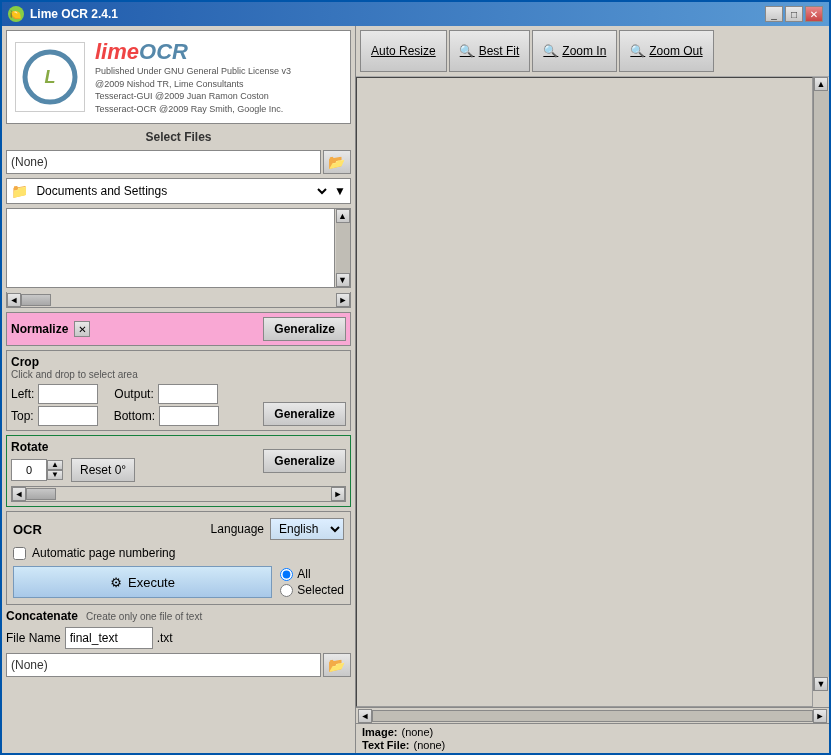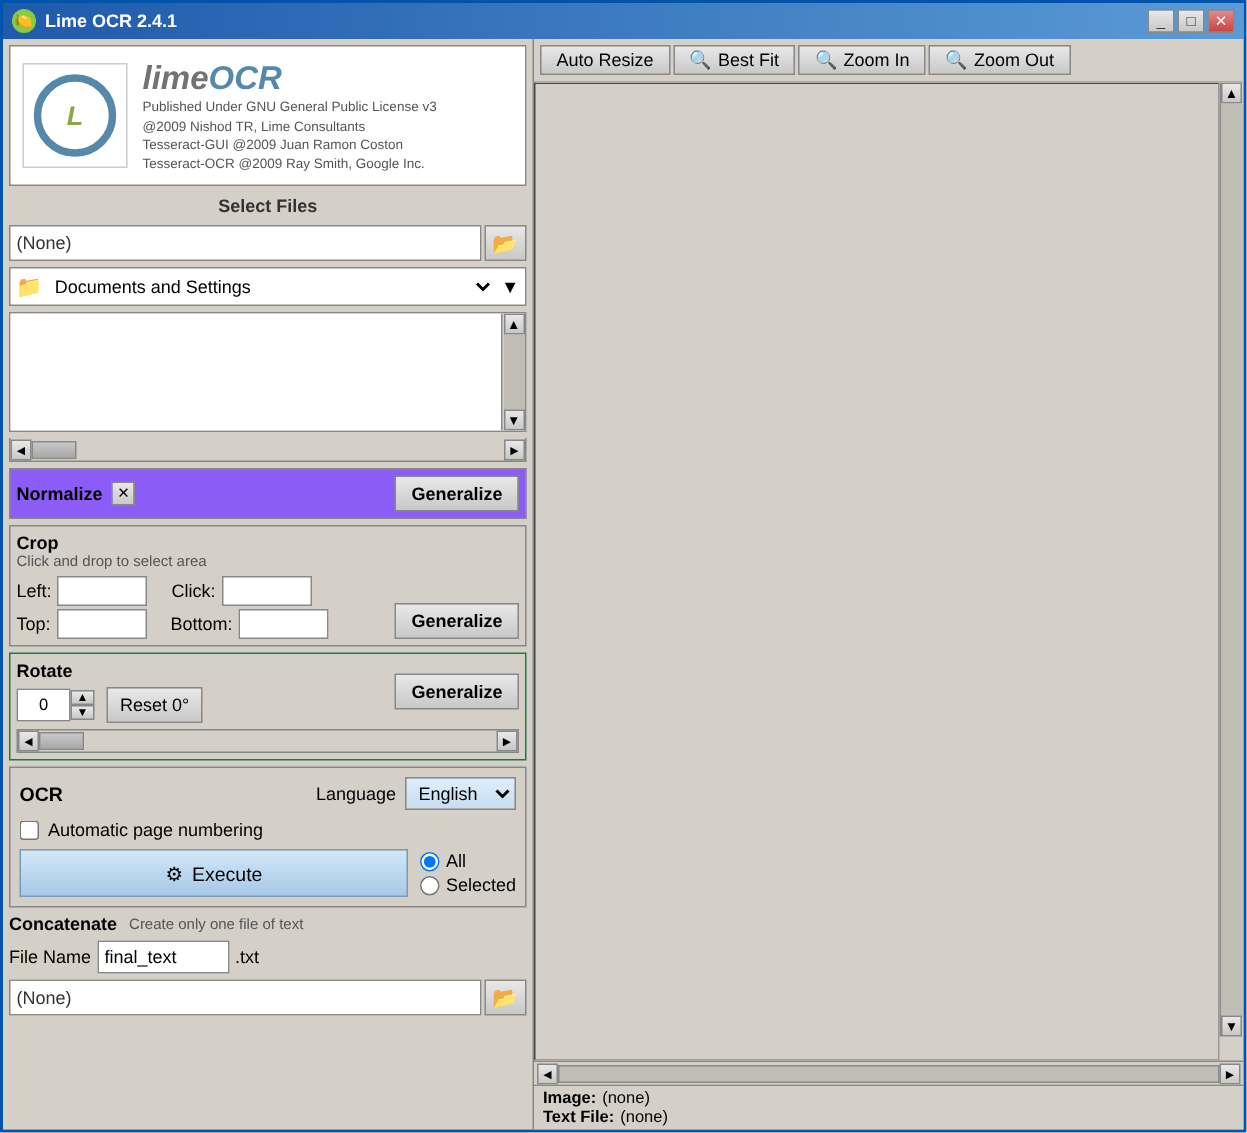--- a/index.html
+++ b/index.html
@@ -98,21 +98,21 @@
     .logo-text-area {
       display: flex;
       flex-direction: column;
     }
     .logo-title {
       font-size: 22px;
       color: #5588aa;
       font-weight: bold;
       font-style: italic;
     }
-    .logo-title span.lime { color: #737373; font-style: italic; }
+    .logo-title span.lime { color: #ef4444; font-style: italic; }
     .logo-title span.ocr { color: #5588aa; font-style: italic; }
     .logo-info {
       font-size: 9px;
       color: #555;
       line-height: 1.4;
     }
     .section-label {
       text-align: center;
       font-weight: bold;
       font-size: 12px;
@@ -201,21 +201,21 @@
       display: flex;
       align-items: center;
       border: 1px solid #888;
       border-top: none;
       background: #d4d0c8;
       height: 16px;
     }
     .section-box {
       border: 1px solid #888;
       padding: 4px;
-      background: #8b5cf6;
+      background: #f9a8d4;
     }
     .section-box-title {
       font-weight: bold;
       font-size: 12px;
     }
     .normalize-row {
       display: flex;
       align-items: center;
       gap: 6px;
     }
@@ -440,29 +440,30 @@
     }
     .toolbar {
       display: flex;
       align-items: center;
       gap: 2px;
       padding: 4px;
       background: #d4d0c8;
       border-bottom: 1px solid #aaa;
     }
     .toolbar-btn {
-      height: 20px;
+      height: 42px;
       padding: 0 10px;
       border: 1px solid #888;
       background: linear-gradient(to bottom, #e8e8e8, #c8c8c8);
       cursor: pointer;
       font-size: 12px;
       display: flex;
       align-items: center;
       gap: 4px;
+      text-decoration: underline;
     }
     .image-area {
       flex: 1;
       background: #d4d0c8;
       border: 1px inset #888;
       margin: 2px;
       position: relative;
       overflow: hidden;
     }
     .image-scrollbar-h {
@@ -611,21 +612,21 @@
           <div>
             <div class="crop-title">Crop</div>
             <div class="crop-subtitle">Click and drop to select area</div>
             <div class="crop-fields">
               <div class="crop-row">
                 <div class="crop-field">
                   <label>Left:</label>
                   <input class="crop-input" type="text" style="">
                 </div>
                 <div class="crop-field">
-                  <label>Click:</label>
+                  <label>Output:</label>
                   <input class="crop-input" type="text" style="">
                 </div>
               </div>
               <div class="crop-row">
                 <div class="crop-field">
                   <label>Top:</label>
                   <input class="crop-input" type="text" style="">
                 </div>
                 <div class="crop-field">
                   <label>Bottom:</label>

